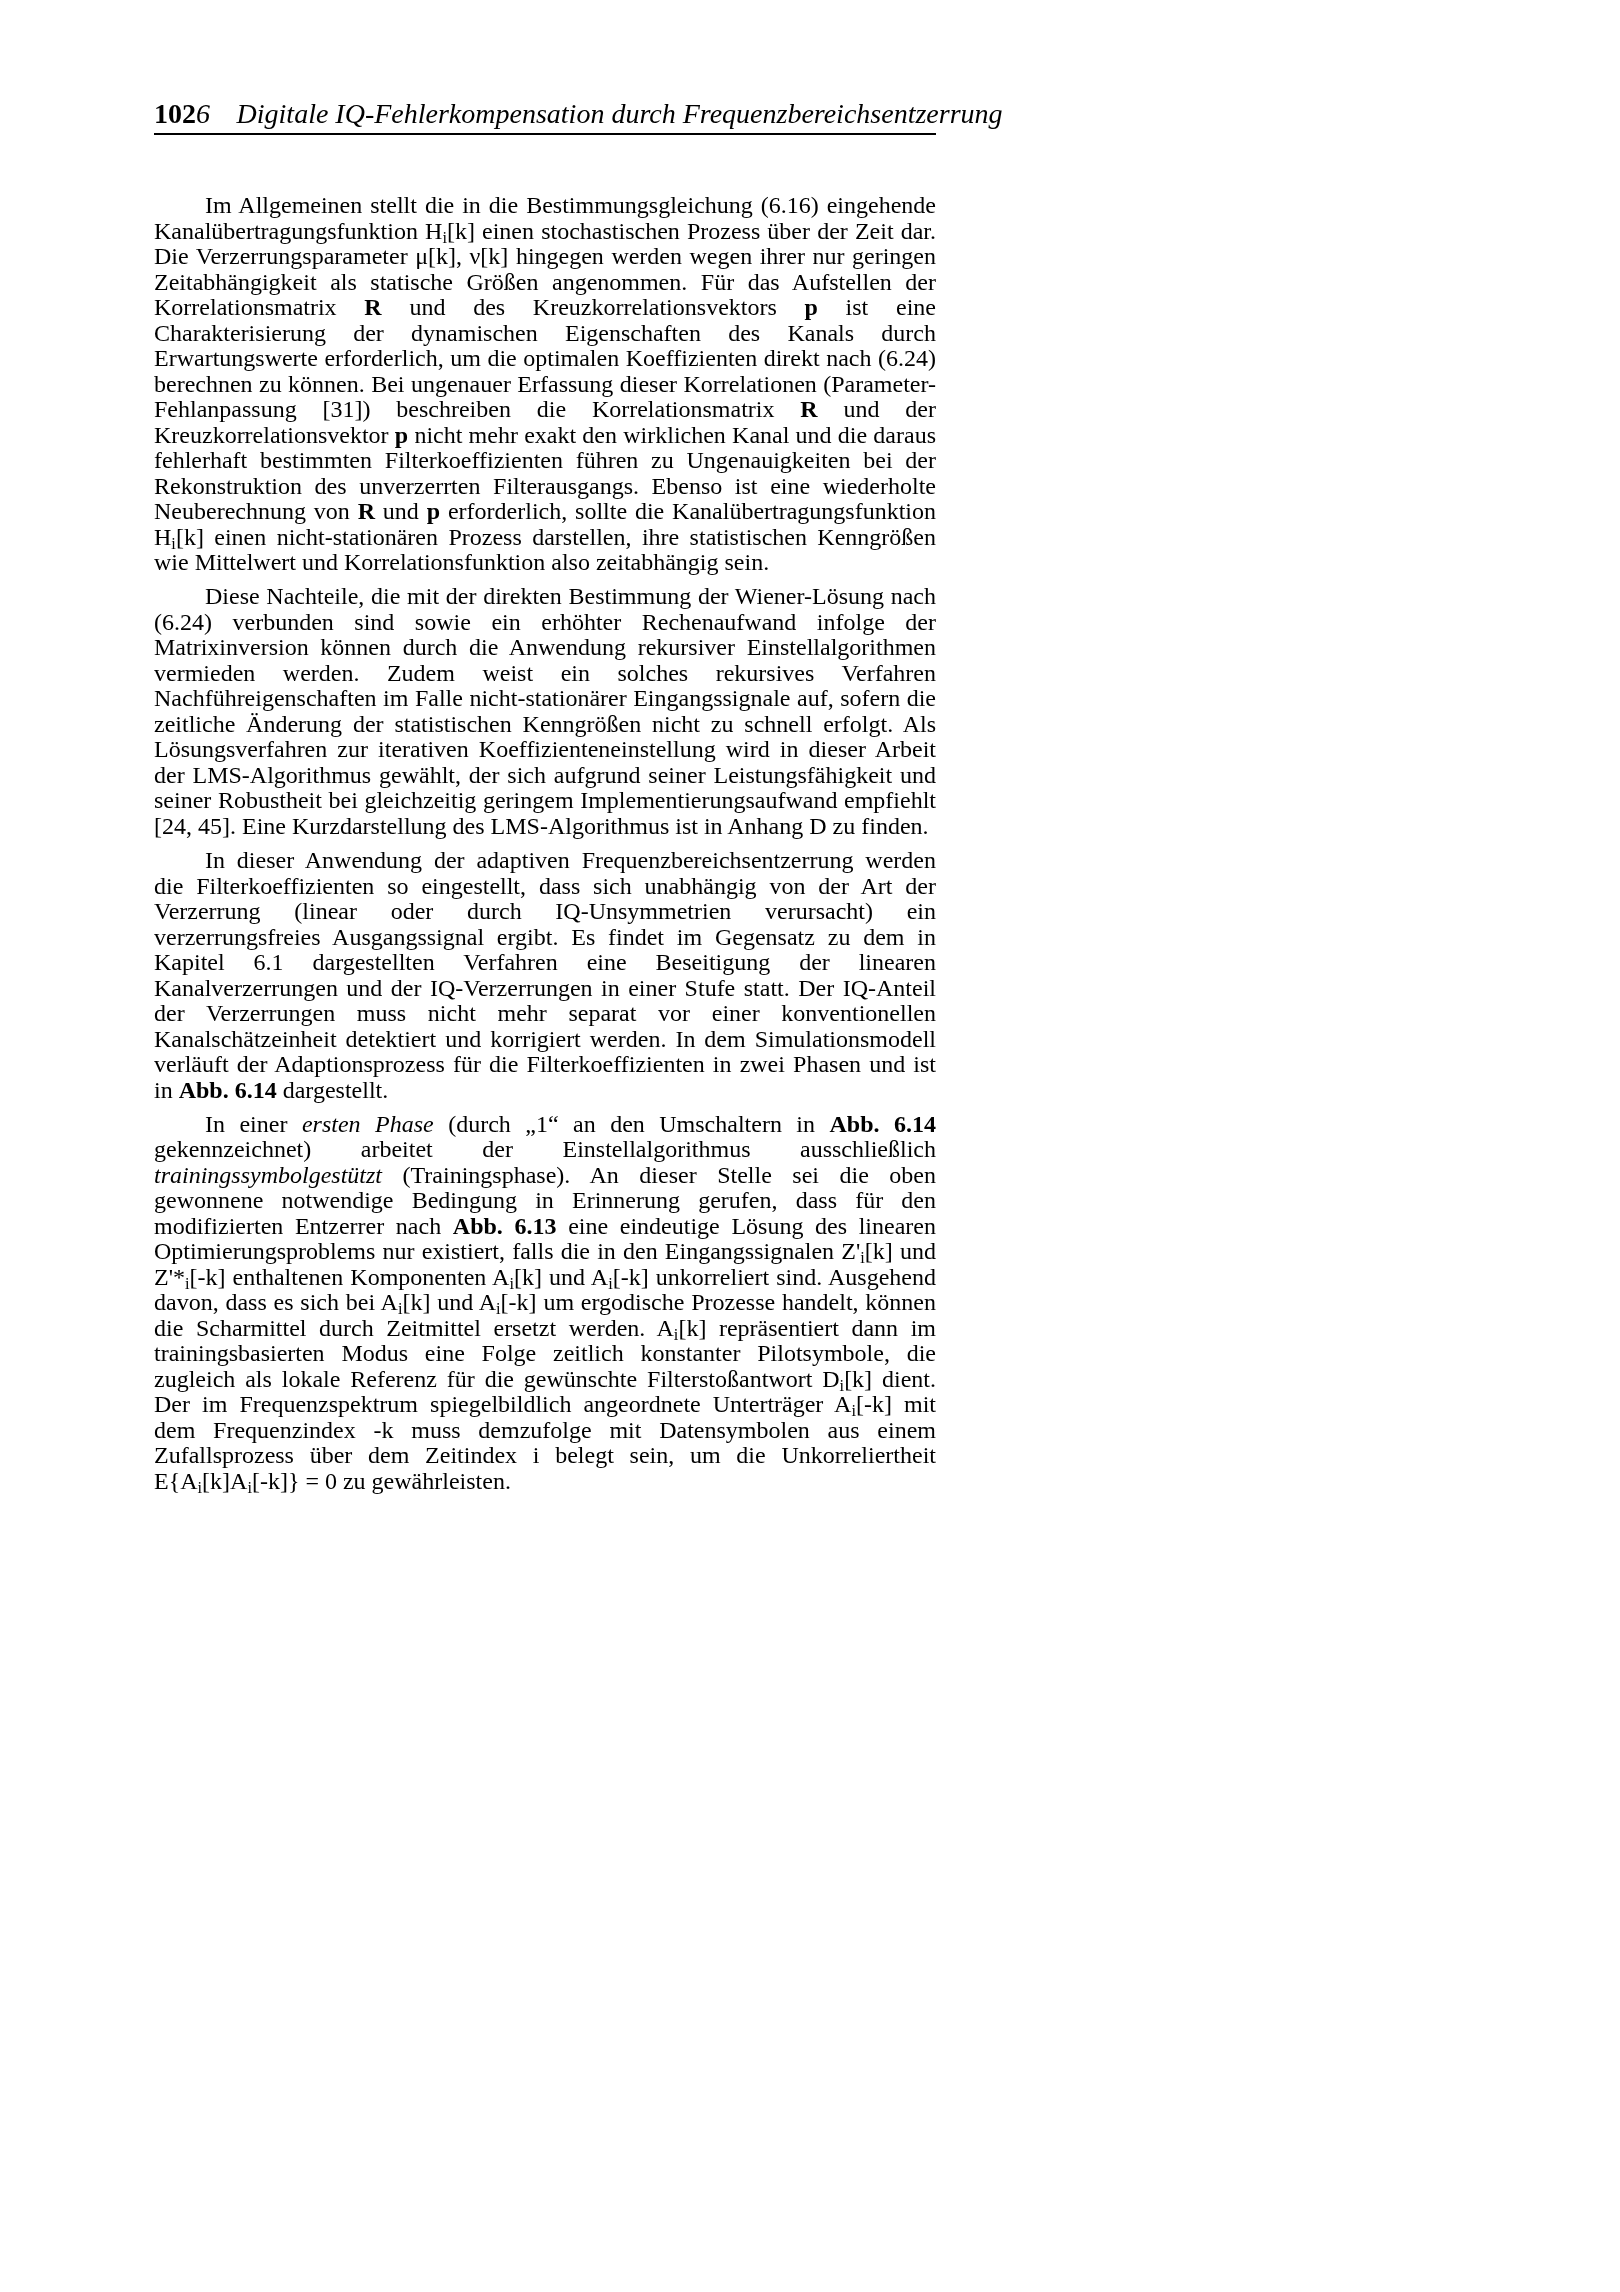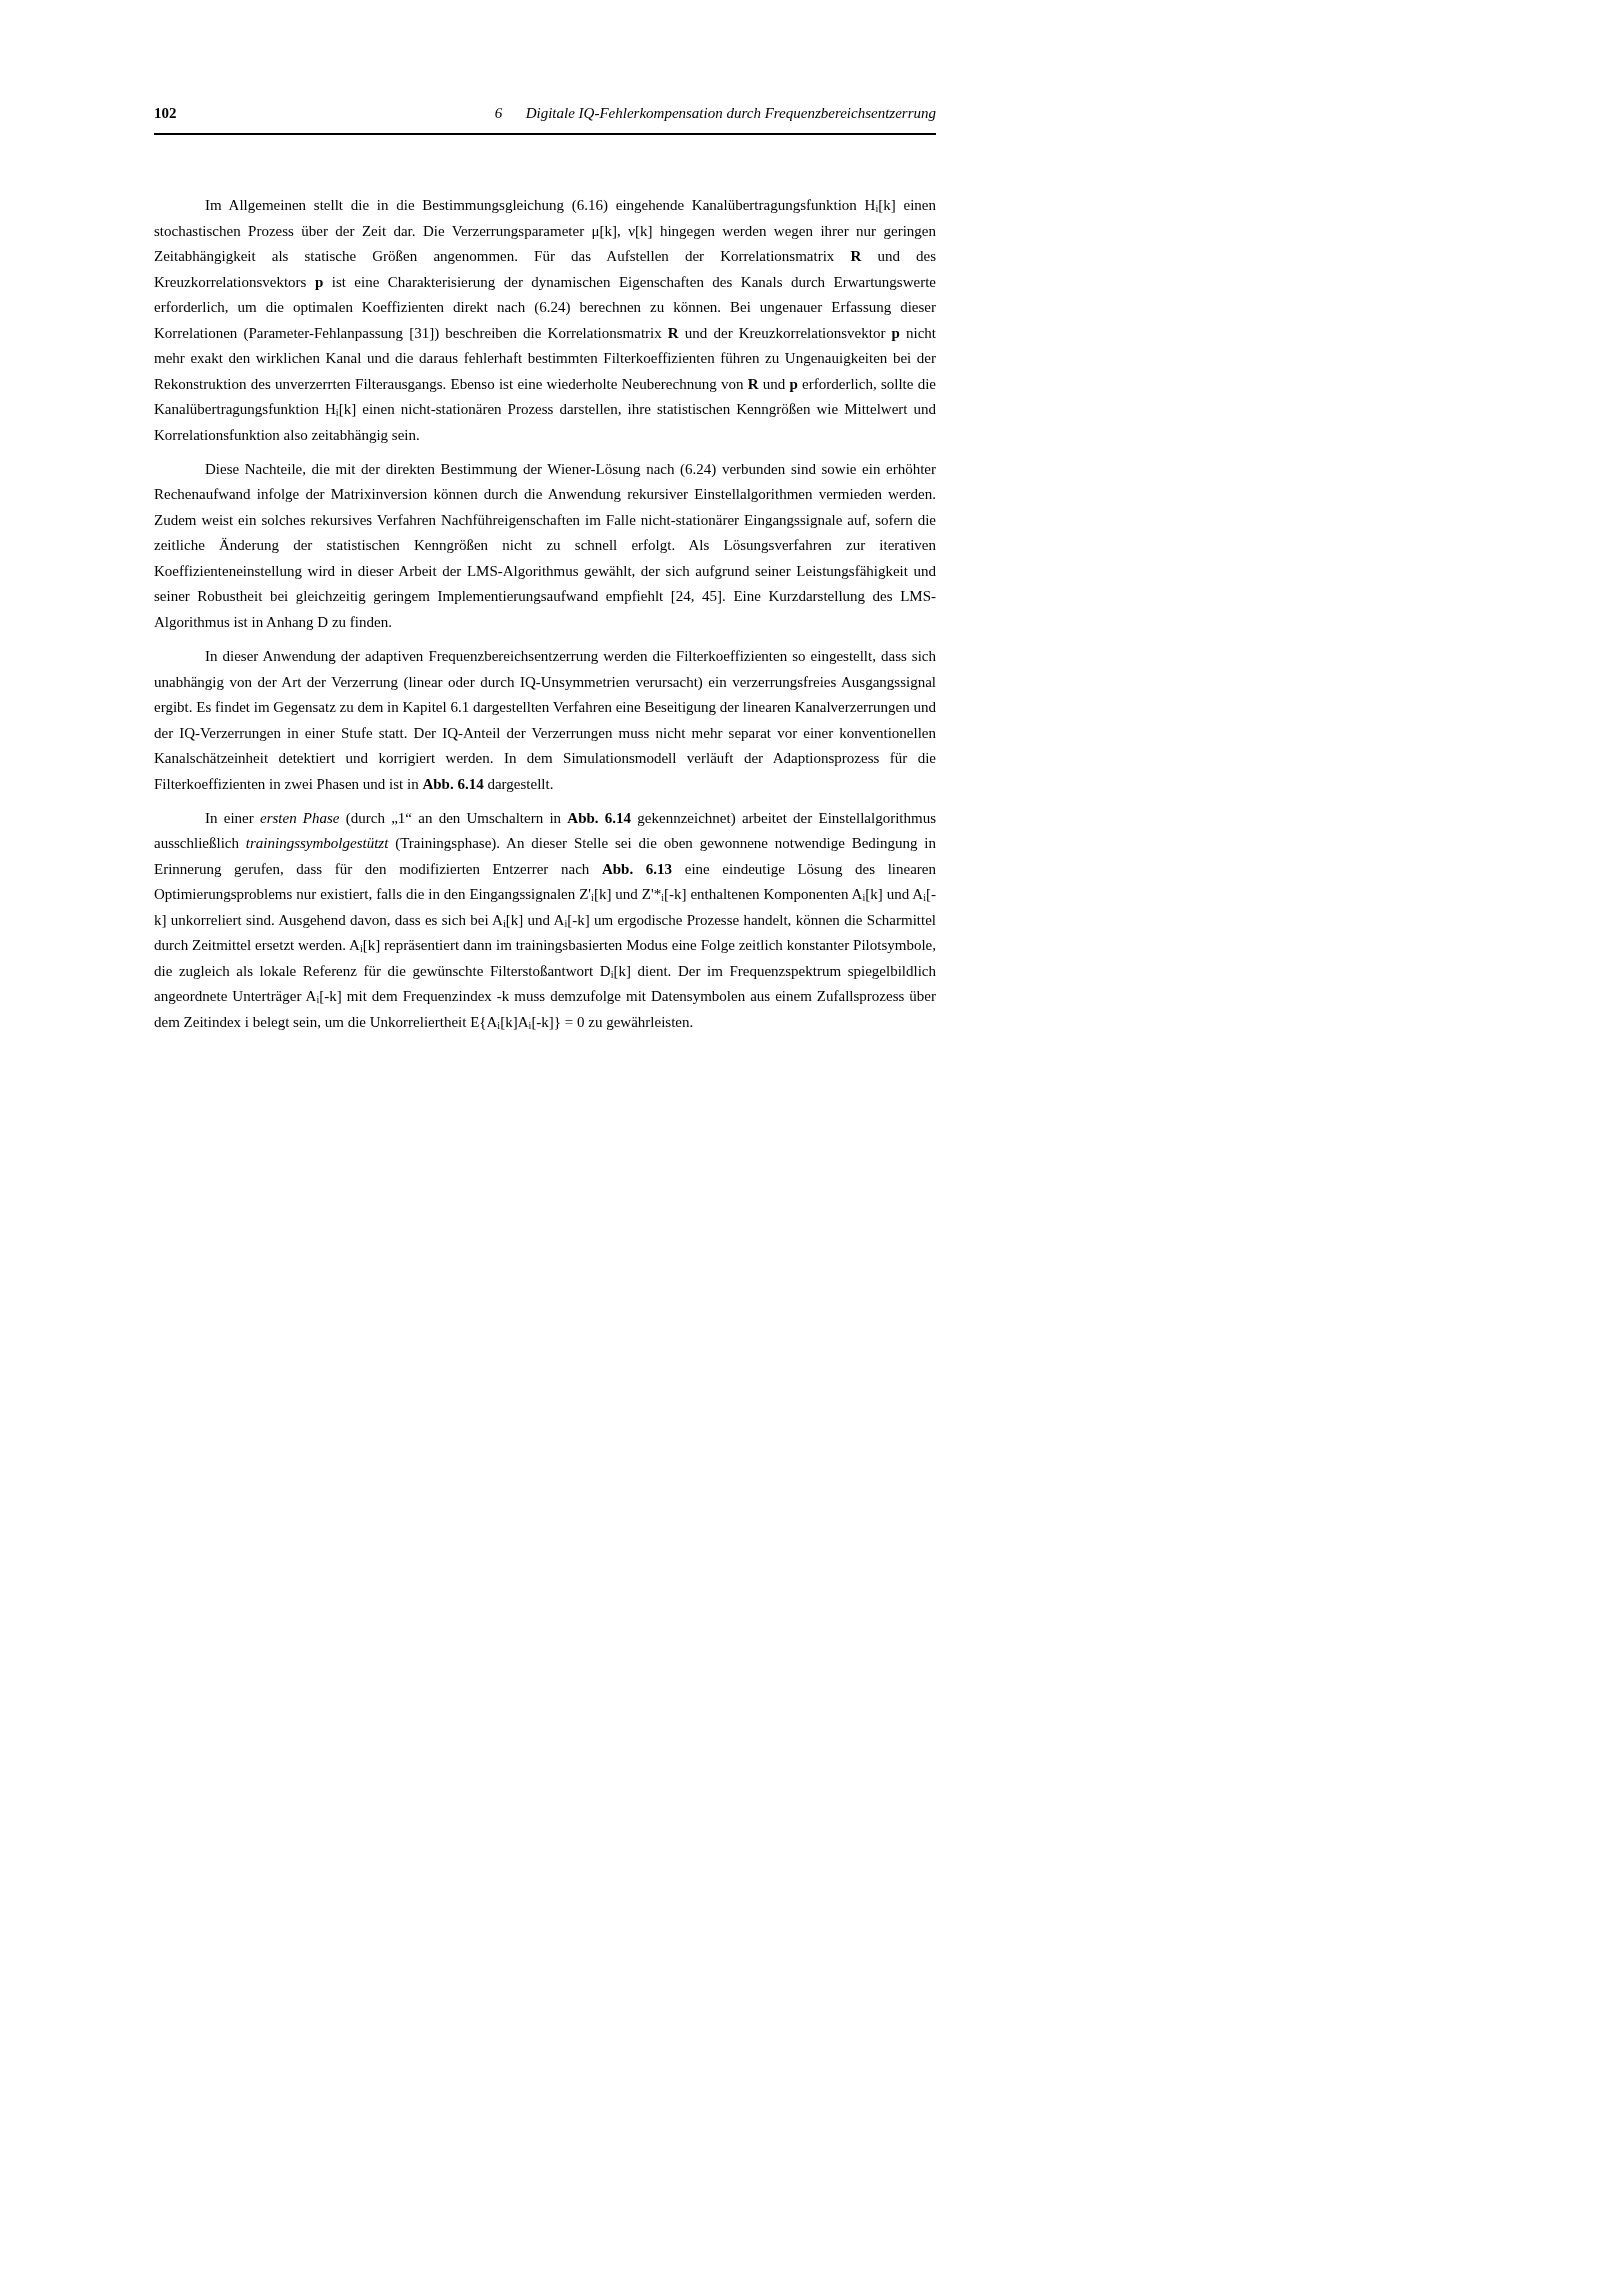--- a/index.html
+++ b/index.html
@@ -21,41 +21,41 @@
   }
   .running-head {
     position: absolute;
     left: 154px;
     top: 101px;
     width: 782px;
     display: flex;
     align-items: baseline;
     border-bottom: 2px solid #000000;
     padding-bottom: 6.9px;
-    font-size: 15px;
+    font-size: 28px;
     line-height: 25.5px;
   }
   .page-number {
     font-weight: bold;
     font-style: normal;
   }
   .chapter-head {
     margin-left: auto;
     font-style: italic;
     white-space: nowrap;
   }
   .chapter-num {
     margin-right: 19.6px;
   }
   .body-text {
     position: absolute;
     left: 154px;
     top: 193px;
     width: 782px;
-    font-size: 15px;
+    font-size: 24px;
     line-height: 25.5px;
     text-align: justify;
     hyphens: auto;
     -webkit-hyphens: auto;
   }
   p.para {
     text-indent: 51px;
     margin-bottom: 8.8px;
   }
   p.para:last-child { margin-bottom: 0; }

